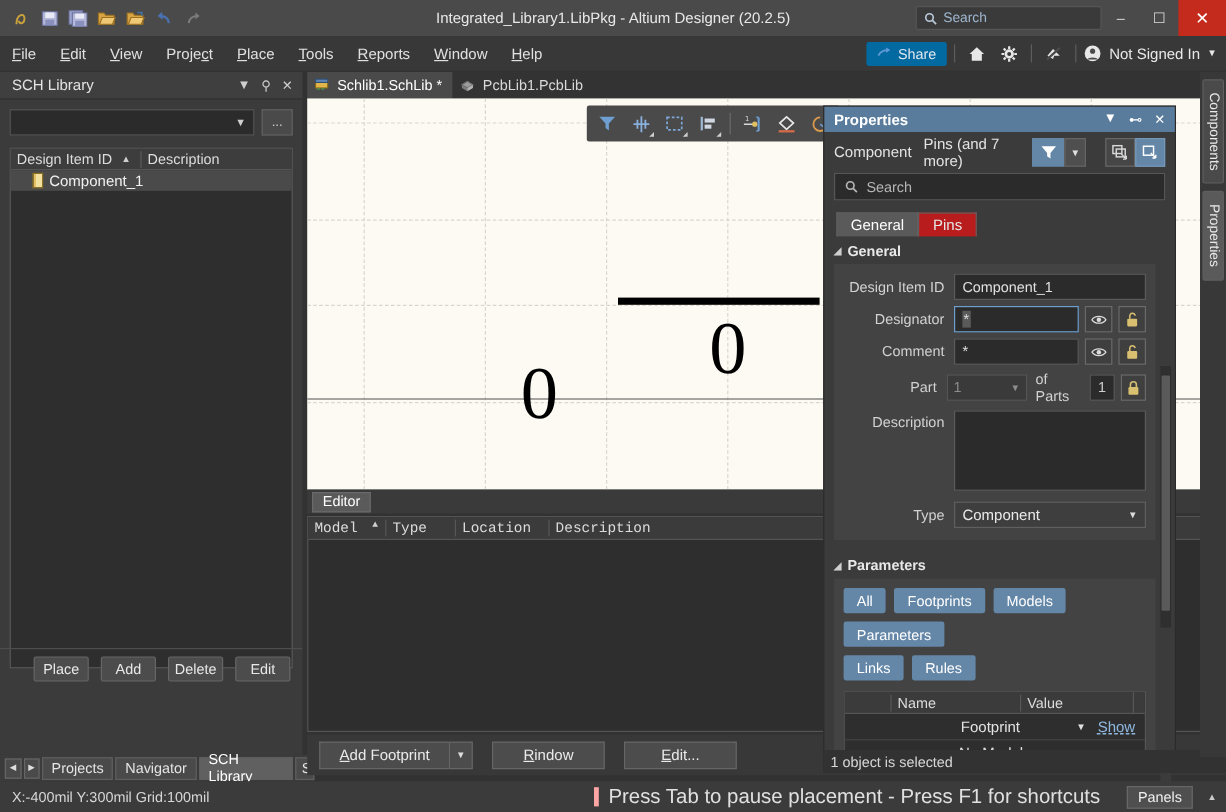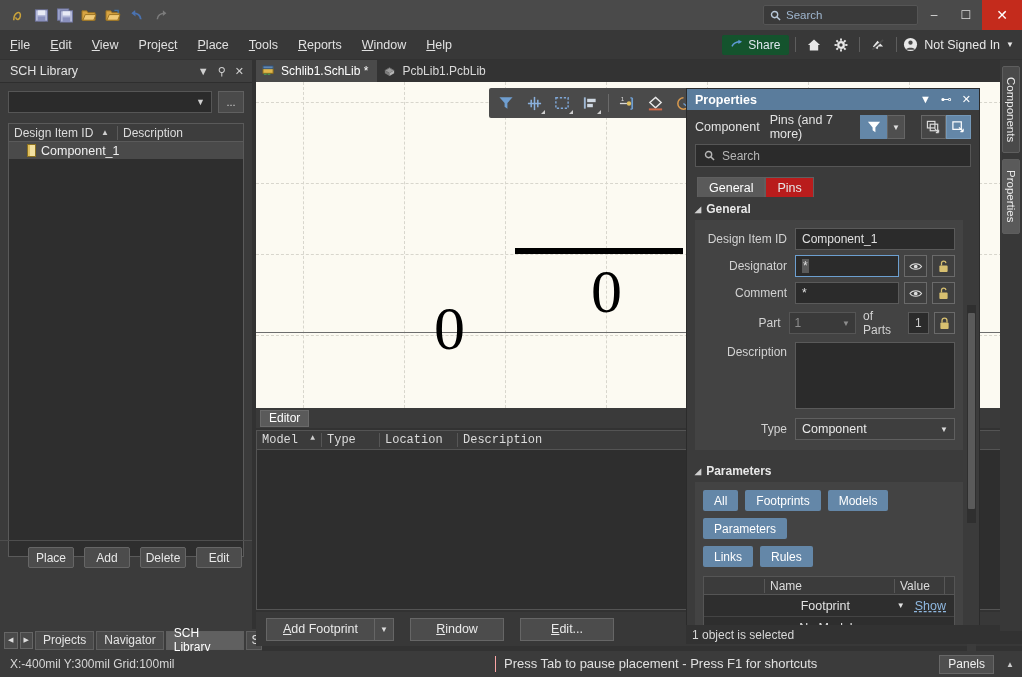--- a/index.html
+++ b/index.html
@@ -28,21 +28,21 @@
     color:#dcdcdc; font-size:12px; cursor:pointer; }
   .winbtn.close{ background:#c42b1c; color:#fff; width:40px; font-size:14px; }
 
   
   #menubar{ position:absolute; left:0; top:30px; width:1022px; height:29px;
     background:#383838; display:flex; align-items:center; }
   .menu-item{ padding:4px 10px; font-size:12.5px; color:#e0e0e0; cursor:pointer; }
   .menu-item u{ text-decoration:underline; }
   #menu-right{ position:absolute; right:4px; top:0; height:29px;
     display:flex; align-items:center; gap:3px; }
-  #share-btn{ background:#14532d; border-radius:2px; padding:3px 9px; display:flex;
+  #share-btn{ background:#0369a1; border-radius:2px; padding:3px 9px; display:flex;
     align-items:center; gap:5px; color:#dfe7ef; font-size:12px; cursor:pointer; }
   .mr-icon{ width:24px; height:22px; display:flex; align-items:center; justify-content:center;
     cursor:pointer; color:#e2e2e2; }
   .mr-sep{ width:1px; height:15px; background:#5d5d5d; margin:0 3px; }
   #signed{ display:flex; align-items:center; gap:6px; font-size:12.5px; color:#e8e8e8;
     cursor:pointer; padding-right:4px;}
 
   
   #left-panel{ position:absolute; left:0; top:60px; width:252px; height:571px;
     background:#3b3b3b; }
@@ -188,21 +188,21 @@
   .ftype{ flex:1; height:22px; background:#3e3e3e; border:1px solid #5f5f5f;
     display:flex; align-items:center; padding:0 6px; font-size:12.5px; color:#eaeaea;}
   .ftype .cc{ margin-left:auto; font-size:8px; color:#dcdcdc;}
   .pill-row{ display:flex; gap:7px; flex-wrap:wrap; margin-bottom:7px; }
   .pill{ height:21px; padding:0 11px; background:#6487a8; border-radius:2px;
     display:flex; align-items:center; font-size:12px; color:#ffffff; cursor:pointer; }
   .param-table{ background:#2e2e2e; border:1px solid #555; }
   .pt-head{ display:flex; height:18px; background:#3b3b3b; border-bottom:1px solid #555;
     font-size:12px; color:#dcdcdc; align-items:center; }
   .pt-head .c{ padding-left:5px; }
-  .pt-head .c+.c{ border-left:1px solid #575757;margin-left:22px; }
+  .pt-head .c+.c{ border-left:1px solid #575757; }
   .pt-head .ca{ width:38px; }
   .pt-head .cb{ width:108px; }
   .pt-head .cc2{ flex:1; }
   .pt-head .cd{ width:10px; border-left:1px solid #575757; height:100%;}
   .pt-row{ display:flex; align-items:center; height:21px; font-size:12.5px; color:#e2e2e2;text-align:right; }
   .pt-row .ca{ width:38px; }
   .pt-row .cb{ width:108px; padding-left:5px; }
   .pt-row .cc2{ flex:1; display:flex; align-items:center; justify-content:flex-end; gap:10px; padding-right:8px;}
   .show-link{ color:#8fb8e0; text-decoration:underline; text-decoration-style:dashed; cursor:pointer;}
   .pt-nomodels{ height:22px; display:flex; align-items:center; justify-content:center;
@@ -222,22 +222,22 @@
     padding-top:6px; gap:6px; }
   .vtab{ writing-mode:vertical-rl; padding:10px 2px; background:#4a4a4a;
     border:1px solid #5e5e5e; border-radius:2px; font-size:11.5px; color:#eaeaea;
     cursor:pointer; }
   .vtab.active{ background:#5a5a5a; }
 
   
   #statusbar{ position:absolute; left:0; bottom:0; width:1022px; height:26px;
     background:#3b3b3b; display:flex; align-items:center; }
   #coords{ padding-left:10px; font-size:12px; color:#d6d6d6; }
-  #hint{ position:absolute; left:495px; font-size:13px; color:#e0e0e0;
-    border-left:1px solid #fca5a5; padding-left:8px; height:16px; line-height:16px;}
+  #hint{ position:absolute; left:495px; font-size:17px; color:#e0e0e0;
+    border-left:4px solid #fca5a5; padding-left:8px; height:16px; line-height:16px;}
   #panels-btn{ position:absolute; right:28px; height:19px; padding:0 8px; background:#4f4f4f;
     border:1px solid #676767; display:flex; align-items:center; font-size:12px;
     color:#f0f0f0; cursor:pointer; }
   #panels-caret{ position:absolute; right:8px; font-size:8px; color:#ccc; }
   svg{ display:block; }
 </style>
 </head>
 <body>
 
 <div id="titlebar">
@@ -281,20 +281,21 @@
           <path d="M6.5 2 2.5 5.6 7 9z" fill="#4a72b0"></path>
         </svg>
     </div>
     <div class="qicon">
       <svg width="16" height="15" viewBox="0 0 17 16">
           <path d="M4.5 12C5 7 9 5.5 13 5.5" fill="none" stroke="#7c7c7c" stroke-width="1.6"></path>
           <path d="M10.5 2.5 14.2 5.6 10.5 8.5z" fill="#7c7c7c"></path>
         </svg>
     </div>
   </div>
+  <div id="title-text">Integrated_Library1.LibPkg - Altium Designer (20.2.5)</div>
   <div id="tb-right">
     <div id="tb-search">
       <svg width="11" height="11" viewBox="0 0 12 12">
           <circle cx="5" cy="5" r="3.4" fill="none" stroke="#b9c9da" stroke-width="1.5"></circle>
           <line x1="7.6" y1="7.6" x2="11" y2="11" stroke="#b9c9da" stroke-width="1.6"></line>
         </svg>
       <span>Search</span>
     </div>
     <div class="winbtn">–</div>
     <div class="winbtn">☐</div>

